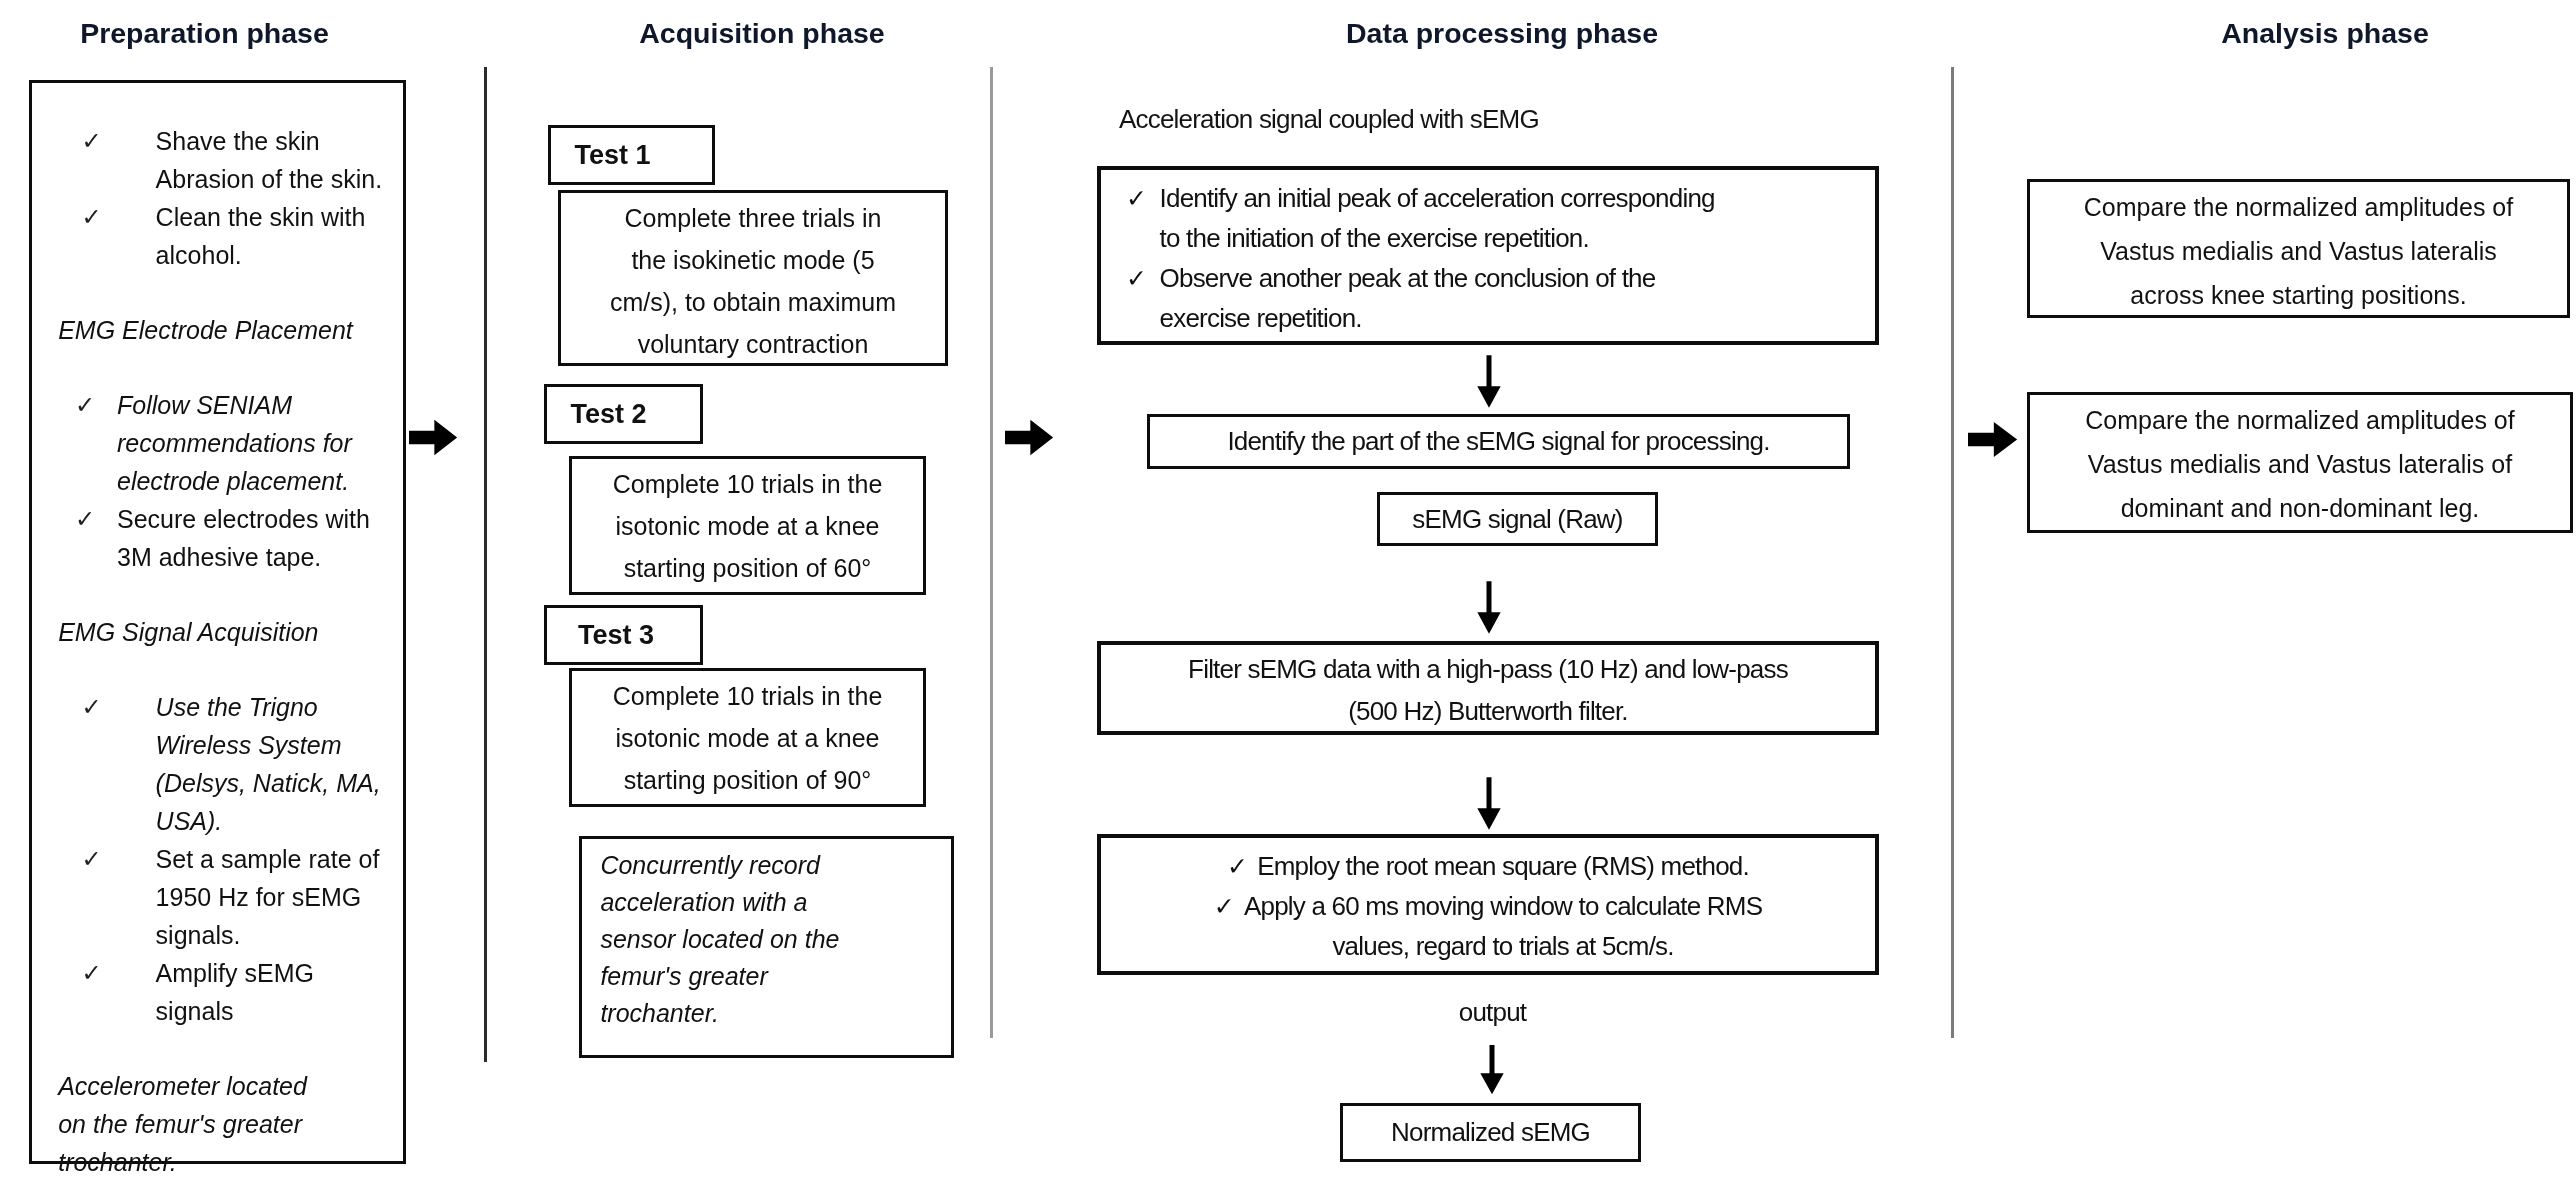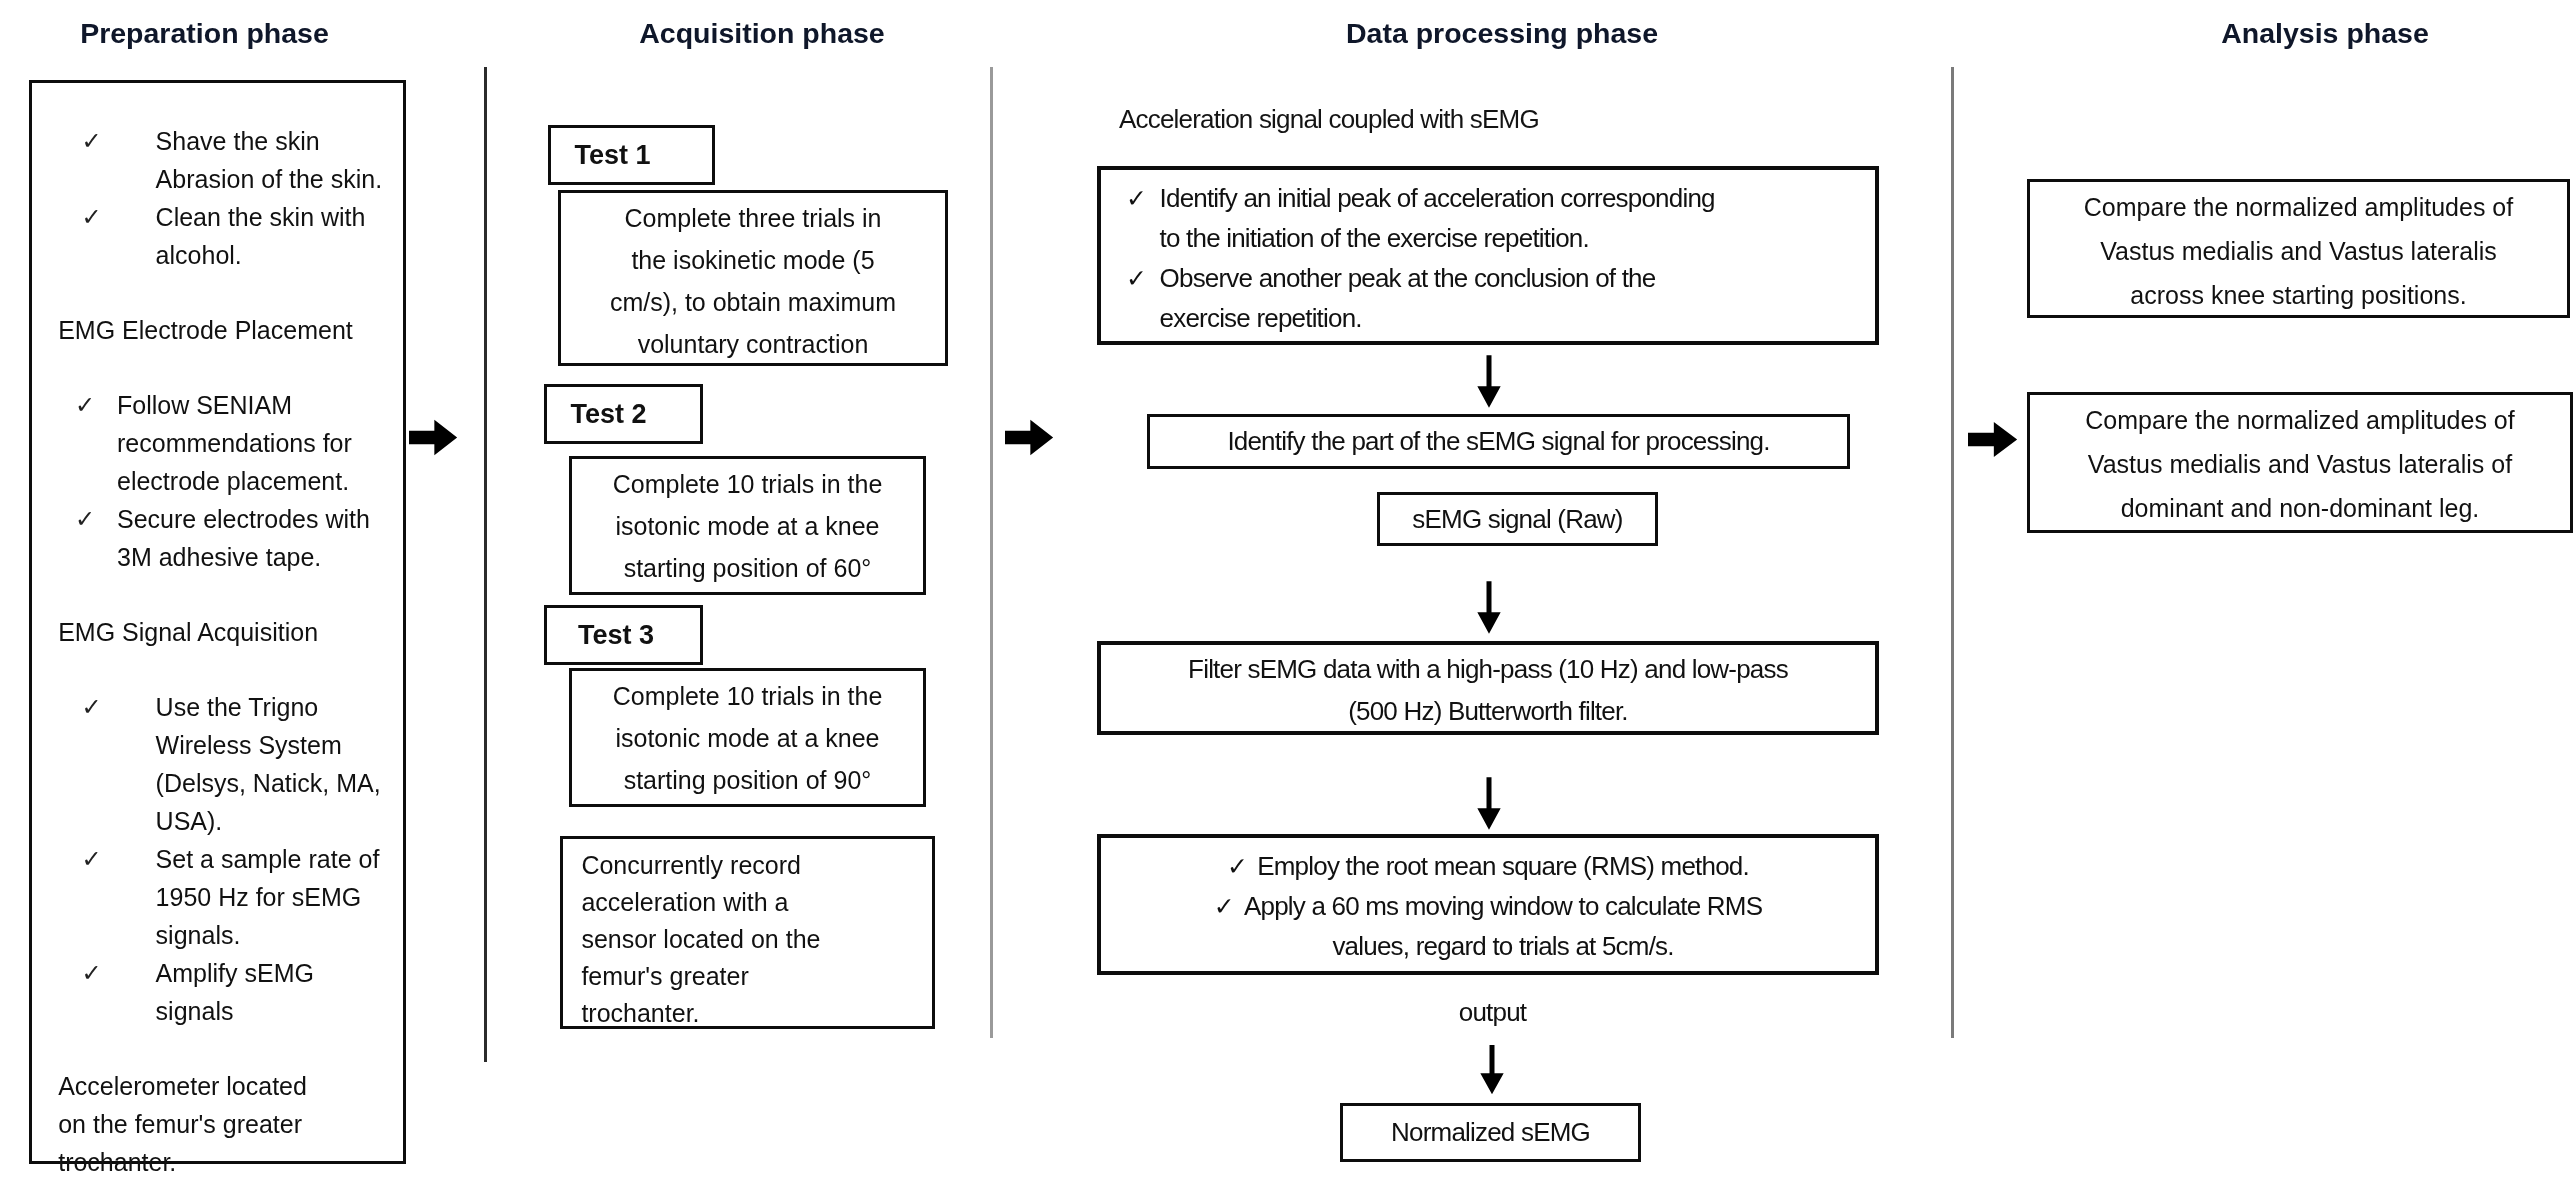--- a/index.html
+++ b/index.html
@@ -14,21 +14,21 @@
   .vdivider{position:absolute;width:2.5px;}
   .box{position:absolute;background:#fff;border:3.3px solid #0d0d0d;box-sizing:border-box;}
   .thick{border-width:4.2px;}
   
   .prep-box{padding:39px 13.4px 0 20px;}
   .prow{display:flex;align-items:flex-start;font-size:25px;line-height:38px;}
   .prow .chk{flex:0 0 auto;font-size:24px;color:#222;}
   .prow.wide .chk{margin-left:30px;margin-right:54px;}
   .prow.narrow .chk{margin-left:23.4px;margin-right:22px;}
   .prow.header{margin-left:6.7px;}
-  .gap{margin-top:37px;}
+  .gap{margin-top:37px;font-style:italic;}
   
   .test-label{font-size:27px;font-weight:bold;padding-left:23.4px;display:flex;align-items:center;}
   .desc-center{font-size:25px;line-height:42px;text-align:center;padding-top:4.2px;}
   .desc-left{font-size:25px;line-height:37px;text-align:left;padding:7.5px 0 0 18.4px;}
   
   .c3{letter-spacing:-0.8px;}
   .c3-intro{position:absolute;font-size:26px;color:#141414;}
   .c3row{display:flex;align-items:flex-start;font-size:26px;line-height:40px;}
   .c3row .chk{flex:0 0 auto;margin:0 13.4px 0 25px;font-size:25px;}
   .c3box-rows{padding-top:8.4px;}
@@ -129,21 +129,21 @@
 isotonic mode  at a knee
 starting position of 60°</div>
 
   <div class="box test-label" style="left:544px;top:605px;width:159px;height:60px;padding-left:31px;">
     <span>Test  3</span>
   </div>
   <div class="box desc-center pre" style="left:569px;top:668px;width:357px;height:139px;">Complete 10 trials in the
 isotonic mode  at a knee
 starting position of 90°</div>
 
-  <div class="box desc-left pre" style="left:560px;top:836px;width:375px;height:193px;">Concurrently record
+  <div class="box desc-left pre" style="left:579px;top:836px;width:375px;height:222px;font-style:italic;">Concurrently record
 acceleration with a
 sensor located on the
 femur's greater
 trochanter.</div>
 
   <div class="arrow" style="left:1005px;top:418px;">
     <svg width="49" height="39" viewBox="0 0 58 46">
         <polygon points="0,15 30,15 30,2 57,23 30,44 30,31 0,31" fill="#000"></polygon>
       </svg>
   </div>

